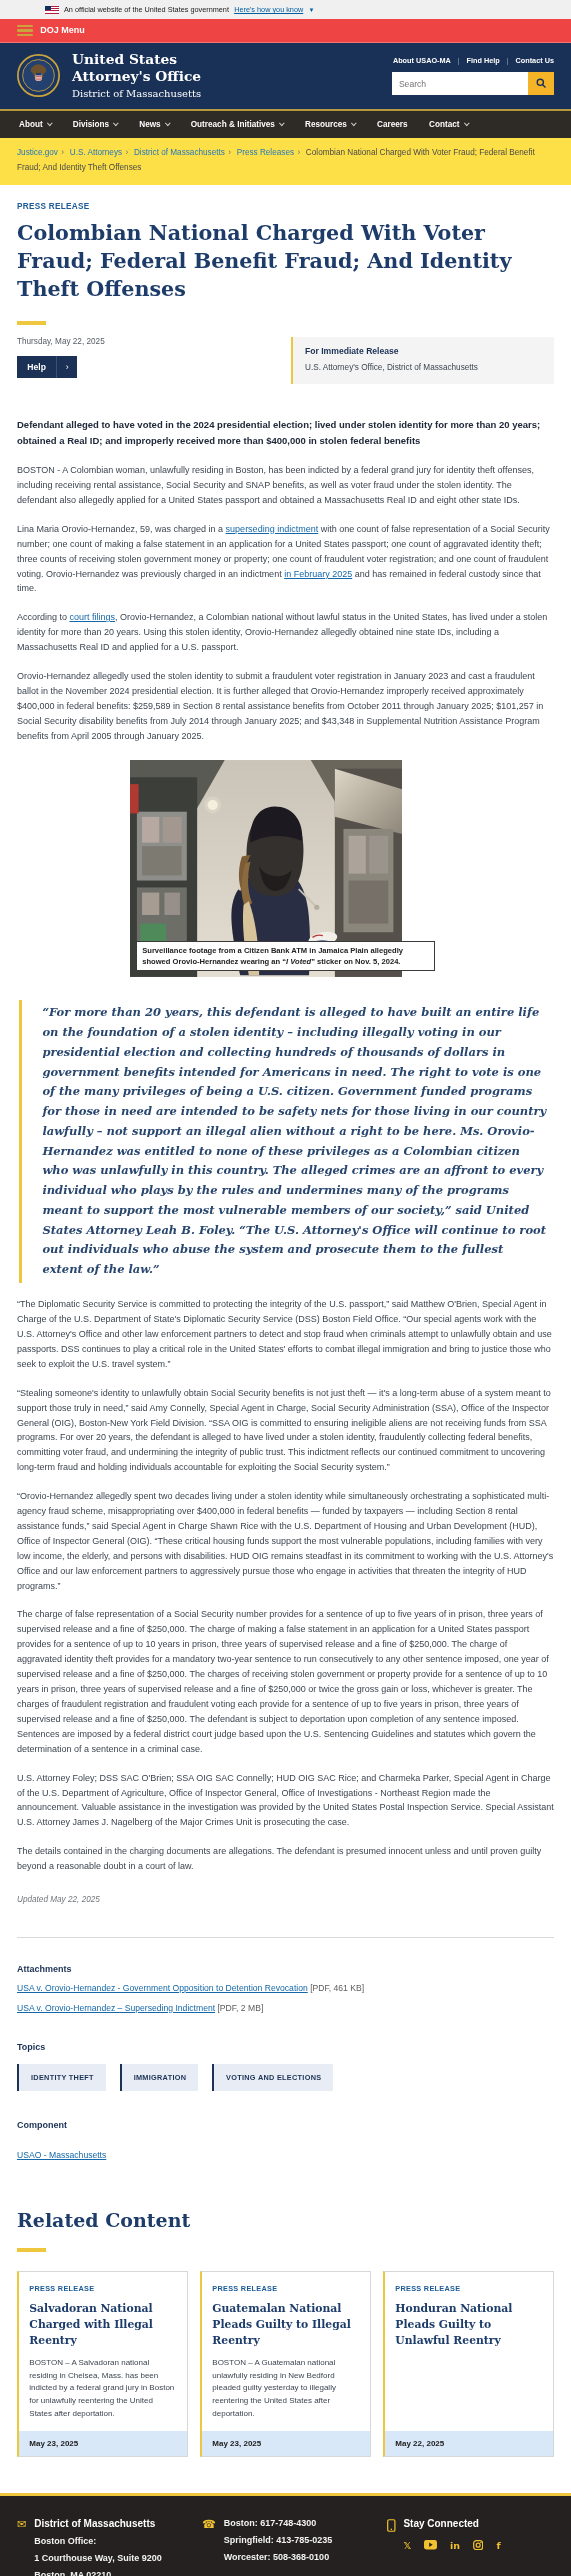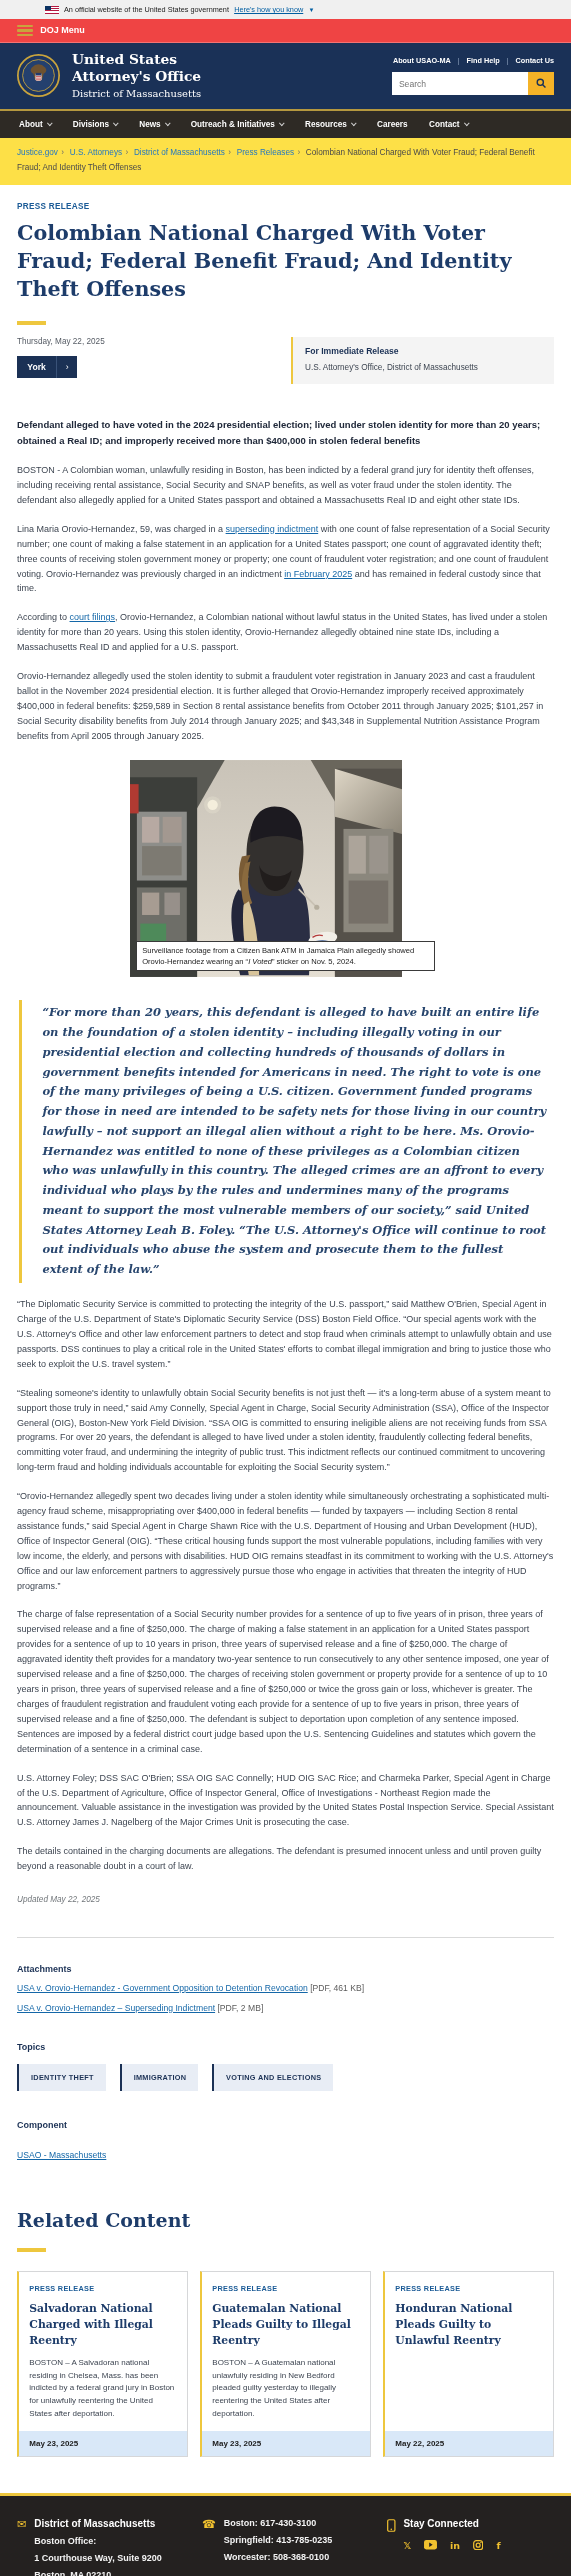--- a/index.html
+++ b/index.html
@@ -55,21 +55,21 @@
   .share-btn .lbl { font-size:8.6px; font-weight:bold; padding:6px 10.3px; }
   .share-btn .chev { border-left:0.9px solid #3a5278; padding:6px 8.6px; font-size:8.6px; display:flex; align-items:center; }
   .release-box { width:263px; background:#f4f4f4; border-left:2.6px solid #eec73e; padding:9.5px 12px 12px; }
   .release-box .fir { color:#1b3155; font-weight:bold; font-size:8.6px; }
   .release-box .office { margin-top:6.9px; font-size:8.2px; color:#3d4551; }
   .subtitle { margin-top:33px; font-size:9.5px; font-weight:bold; color:#20293a; line-height:1.7; }
   .content p.body { margin-top:13.8px; font-size:9px; line-height:1.66; color:#3d4551; }
   .content p.body a { color:#1467a8; text-decoration:underline; }
 
   
-  .figure { margin:17px auto 5.2px; width:311px; position:relative; }
+  .figure { margin:17px auto 5.2px; width:311px; position:relative;font-weight:bold; }
   .figure svg { display:block; }
   .caption { position:absolute; left:6px; right:6px; bottom:6px; background:#fff; border:0.9px solid #3a3a3a; padding:3.4px 5.2px; font-size:7.6px; line-height:1.45; color:#222; }
 
   
   blockquote.pull { margin:22.4px 0 0 1.7px; border-left:3.4px solid #eec73e; padding:3.4px 6.9px 3.4px 20.7px; font-family:"DejaVu Serif", serif; font-style:italic; font-weight:bold; font-size:11.5px; line-height:1.72; color:#28466e; }
 
   .updated { margin-top:20.7px; font-size:8.2px; font-style:italic; color:#71767a; }
   hr.rule { margin:33px 0 0; border:none; border-top:0.9px solid #d9d9d9; }
 
   .sec-h { margin-top:26px; font-size:9px; font-weight:bold; color:#1b3155; }
@@ -198,21 +198,21 @@
 
   <main class="content">
     <div class="kicker">PRESS RELEASE</div>
     <h1 class="title">Colombian National Charged With Voter Fraud; Federal Benefit Fraud; And Identity Theft Offenses</h1>
     <div class="yellow-div"></div>
 
     <div class="meta-row">
       <div class="meta-left">
         <div class="date">Thursday, May 22, 2025</div>
         <div class="share-btn">
-          <span class="lbl">York</span>
+          <span class="lbl">Help</span>
           <span class="chev">›</span>
         </div>
       </div>
       <div class="release-box">
         <div class="fir">For Immediate Release</div>
         <div class="office">U.S. Attorney's Office, District of Massachusetts</div>
       </div>
     </div>
 
     <p class="subtitle">Defendant alleged to have voted in the 2024 presidential election; lived under stolen identity for more than 20 years; obtained a Real ID; and improperly received more than $400,000 in stolen federal benefits</p>
@@ -346,21 +346,21 @@
       <div>
         <div class="fc-title">District of Massachusetts</div>
         <div class="fc-line">Boston Office:</div>
         <div class="fc-line">1 Courthouse Way, Suite 9200</div>
         <div class="fc-line">Boston, MA 02210</div>
       </div>
     </div>
     <div class="fc-col fc-phones">
       <span class="ficon">☎</span>
       <div>
-        <div class="fc-line" style="margin-top:0;">Boston: 617-430-3100</div>
+        <div class="fc-line" style="margin-top:0;">Boston: 617-748-4300</div>
         <div class="fc-line">Springfield: 413-785-0235</div>
         <div class="fc-line">Worcester: 508-368-0100</div>
       </div>
     </div>
     <div class="fc-col fc-social">
       <svg class="ficon" width="8.6" height="13" viewBox="0 0 10 15">
         <rect x="0.8" y="0.8" width="8.4" height="13.4" rx="1.6" fill="none" stroke="#f1c12f" stroke-width="1.4"></rect>
         <circle cx="5" cy="12" r="0.9" fill="#f1c12f"></circle>
       </svg>
       <div>

